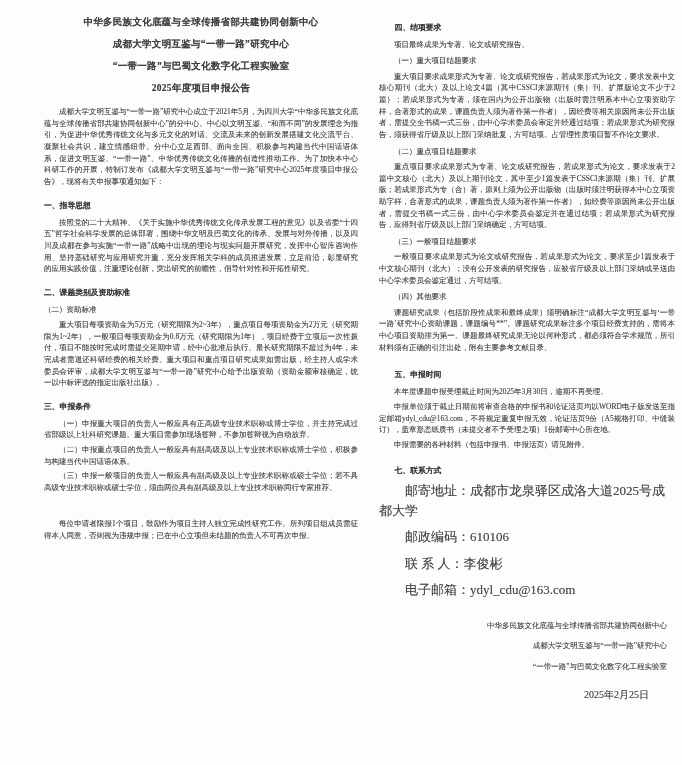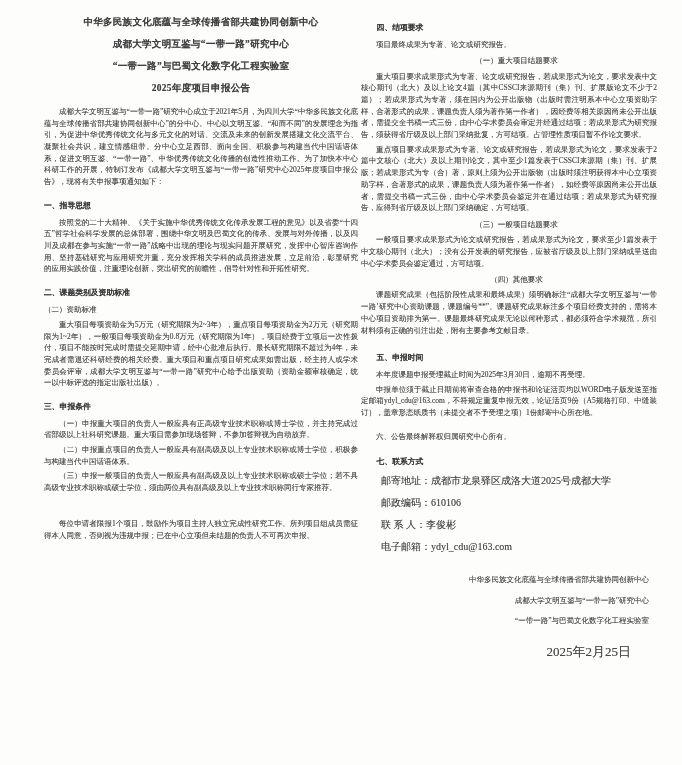--- a/index.html
+++ b/index.html
@@ -7,21 +7,21 @@
     position:relative;
     width:682px;height:765px;
     margin:0 auto;
     background:#fdfdfc;
     overflow:hidden;
     font-family:"Liberation Serif","DejaVu Serif",serif;
     color:#474747;
     box-sizing:border-box;
     padding:10px 16px 10px 44px;
     display:flex;
-    gap:3px;
+    gap:21px;
     -webkit-font-smoothing:antialiased;
   }
   .col{box-sizing:border-box;}
   .col-left{width:314px;flex:0 0 314px;}
   .col-right{width:296px;flex:0 0 296px;padding-top:8px;}
   .title-block{margin:8px 0 10px 0;text-align:center;}
   .title-line{
     font-size:9.5px;font-weight:bold;color:#3f3f3f;
     line-height:1;margin:0 0 12.5px 0;letter-spacing:.3px;
     text-shadow:0 0 .5px rgba(60,60,60,.55);
@@ -35,32 +35,32 @@
   .h1x{
     font-size:7.8px;font-weight:bold;color:#383838;
     margin:12px 0 5px 0;line-height:1.5;
     text-shadow:0 0 .5px rgba(50,50,50,.6);
   }
   .h1x.ind{text-indent:2em;}
   .subh{
     font-size:7.5px;color:#424242;margin:5px 0 4px 0;line-height:1.5;
     text-shadow:0 0 .45px rgba(70,70,70,.5);
   }
-  .subh.ind{text-indent:2em;text-align:center;}
+  .subh.ind{text-indent:2em;}
   .contact-line{
-    font-size:10px;line-height:1.5;margin:0 0 7px 0;text-indent:2em;
+    font-size:13px;line-height:1.5;margin:0 0 7px 0;text-indent:2em;
     text-shadow:0 0 .45px rgba(70,70,70,.5);
   }
   .sig-block{margin-top:22px;text-align:right;padding-right:8px;}
   .sig-line{
     font-size:7.5px;line-height:1;margin:0 0 13px 0;color:#474747;
     text-shadow:0 0 .45px rgba(70,70,70,.5);
   }
   .sig-date{
-    font-size:13px;margin-top:18px;padding-right:18px;color:#474747;
+    font-size:10px;margin-top:18px;padding-right:18px;color:#474747;
     text-shadow:0 0 .45px rgba(70,70,70,.5);
   }
 </style>
 </head>
 <body>
 
 <div class="page">
 
   <div class="col col-left">
     <div class="title-block">
@@ -84,31 +84,32 @@
     <p class="body indent">（二）申报重点项目的负责人一般应具有副高级及以上专业技术职称或博士学位，积极参与构建当代中国话语体系。</p>
     <p class="body indent">（三）申报一般项目的负责人一般应具有副高级及以上专业技术职称或硕士学位；若不具高级专业技术职称或硕士学位，须由两位具有副高级及以上专业技术职称同行专家推荐。</p>
     <p class="body indent" style="margin-top:24px">每位申请者限报1个项目，鼓励作为项目主持人独立完成性研究工作。所列项目组成员需征得本人同意，否则视为违规申报；已在中心立项但未结题的负责人不可再次申报。</p>
   </div>
 
   <div class="col col-right">
     <p class="h1x ind" style="margin-top:4px">四、结项要求</p>
     <p class="body indent">项目最终成果为专著、论文或研究报告。</p>
     <p class="subh ind">（一）重大项目结题要求</p>
     <p class="body indent">重大项目要求成果形式为专著、论文或研究报告，若成果形式为论文，要求发表中文核心期刊（北大）及以上论文4篇（其中CSSCI来源期刊（集）刊、扩展版论文不少于2篇）；若成果形式为专著，须在国内为公开出版物（出版时需注明系本中心立项资助字样，合著形式的成果，课题负责人须为著作第一作者），因经费等相关原因尚未公开出版者，需提交全书稿一式三份，由中心学术委员会审定并经通过结项；若成果形式为研究报告，须获得省厅级及以上部门采纳批复，方可结项。占管理性质项目暂不作论文要求。</p>
+    <p class="subh ind">（二）重点项目结题要求</p>
     <p class="body indent">重点项目要求成果形式为专著、论文或研究报告，若成果形式为论文，要求发表于2篇中文核心（北大）及以上期刊论文，其中至少1篇发表于CSSCI来源期（集）刊、扩展版；若成果形式为专（合）著，原则上须为公开出版物（出版时须注明获得本中心立项资助字样，合著形式的成果，课题负责人须为著作第一作者），如经费等原因尚未公开出版者，需提交书稿一式三份，由中心学术委员会鉴定并在通过结项；若成果形式为研究报告，应得到省厅级及以上部门采纳确定，方可结项。</p>
     <p class="subh ind">（三）一般项目结题要求</p>
     <p class="body indent">一般项目要求成果形式为论文或研究报告，若成果形式为论文，要求至少1篇发表于中文核心期刊（北大）；没有公开发表的研究报告，应被省厅级及以上部门采纳或呈送由中心学术委员会鉴定通过，方可结项。</p>
     <p class="subh ind">（四）其他要求</p>
     <p class="body indent">课题研究成果（包括阶段性成果和最终成果）须明确标注“成都大学文明互鉴与‘一带一路’研究中心资助课题，课题编号**”。课题研究成果标注多个项目经费支持的，需将本中心项目资助排为第一。课题最终研究成果无论以何种形式，都必须符合学术规范，所引材料须有正确的引注出处，附有主要参考文献目录。</p>
 
     <p class="h1x ind" style="margin-top:16px">五、申报时间</p>
     <p class="body indent">本年度课题申报受理截止时间为2025年3月30日，逾期不再受理。</p>
     <p class="body indent">申报单位须于截止日期前将审查合格的申报书和论证活页均以WORD电子版发送至指定邮箱ydyl_cdu@163.com，不符规定重复申报无效，论证活页9份（A5规格打印、中缝装订），盖章形态纸质书（未提交者不予受理之项）1份邮寄中心所在地。</p>
+    <p class="body indent">申报需要的各种材料（包括申报书、申报活页）请见附件。</p>
 
-    <p class="body indent" style="margin-top:12px">六、公告最终解释权归属研究中心所有。</p>
 
     <p class="h1x ind" style="margin-top:14px">七、联系方式</p>
     <p class="contact-line">邮寄地址：成都市龙泉驿区成洛大道2025号成都大学</p>
     <p class="contact-line">邮政编码：610106</p>
     <p class="contact-line">联 系 人：李俊彬</p>
     <p class="contact-line">电子邮箱：ydyl_cdu@163.com</p>
 
     <div class="sig-block">
       <p class="sig-line">中华多民族文化底蕴与全球传播省部共建协同创新中心</p>
       <p class="sig-line">成都大学文明互鉴与“一带一路”研究中心</p>

